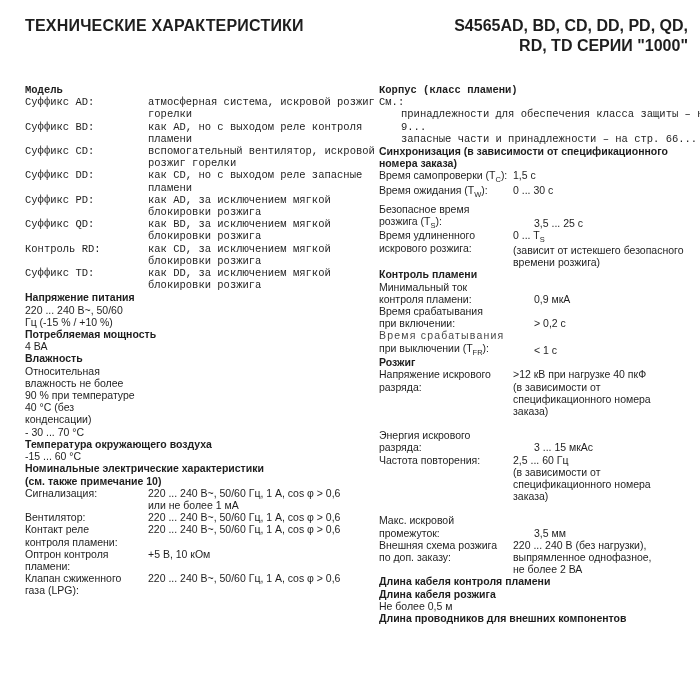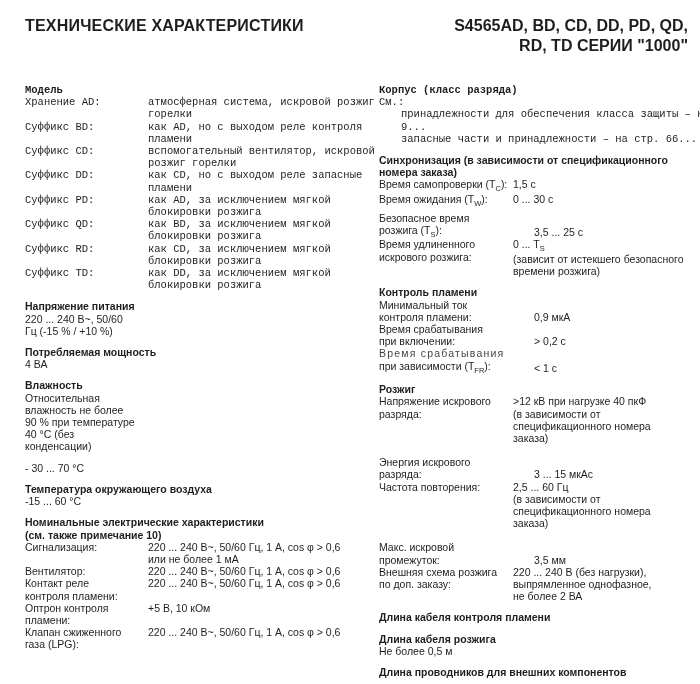--- a/index.html
+++ b/index.html
@@ -9,21 +9,21 @@
     font-family:"Liberation Sans","DejaVu Sans",sans-serif;
     font-size:10.5px;line-height:12.2px;color:#1e1e1e;
     -webkit-font-smoothing:antialiased;
   }
   .header{display:flex;align-items:flex-start;justify-content:flex-end;}
   .title-left{font-size:16px;font-weight:bold;line-height:19px;letter-spacing:.2px;white-space:pre;}
   .title-right{margin-left:auto;font-size:16px;font-weight:bold;line-height:20px;text-align:right;white-space:pre;padding-right:2px;}
   .cols{display:flex;gap:22px;margin-top:28px;}
   .col-left{width:332px;flex:none;}
   .col-right{width:311px;flex:none;}
-  .section{margin-top:9px;}
+  .section{}
   .section:first-child{margin-top:0;font-family:Liberation Mono, monospace;}
   .h{font-weight:bold;}
   .pre{white-space:pre;}
   .row{display:flex;align-items:flex-start;}
   .row.end{align-items:flex-end;gap:21px;}
   .lbl{flex:none;}
   .col-left .lbl{width:123px;}
   .col-right .lbl{width:134px;}
   .val{flex:1;min-width:0;}
   sub{font-size:7.5px;line-height:1;}
@@ -41,21 +41,21 @@
 RD, TD СЕРИИ "1000"</div>
 </div>
 
 <div class="cols">
 
   <div class="col-left">
 
     <div class="section">
       <div class="h">Модель</div>
       <div class="row">
-        <div class="lbl pre">Хранение AD:</div>
+        <div class="lbl pre">Суффикс AD:</div>
         <div class="val pre">атмосферная система, искровой розжиг
 горелки</div>
       </div>
       <div class="row">
         <div class="lbl pre">Суффикс BD:</div>
         <div class="val pre">как AD, но с выходом реле контроля
 пламени</div>
       </div>
       <div class="row">
         <div class="lbl pre">Суффикс CD:</div>
@@ -71,21 +71,21 @@
         <div class="lbl pre">Суффикс PD:</div>
         <div class="val pre">как AD, за исключением мягкой
 блокировки розжига</div>
       </div>
       <div class="row">
         <div class="lbl pre">Суффикс QD:</div>
         <div class="val pre">как BD, за исключением мягкой
 блокировки розжига</div>
       </div>
       <div class="row">
-        <div class="lbl pre">Суффикс RD:</div>
+        <div class="lbl pre">Контроль RD:</div>
         <div class="val pre">как CD, за исключением мягкой
 блокировки розжига</div>
       </div>
       <div class="row">
         <div class="lbl pre">Суффикс TD:</div>
         <div class="val pre">как DD, за исключением мягкой
 блокировки розжига</div>
       </div>
     </div>
 
@@ -145,21 +145,21 @@
 газа (LPG):</div>
         <div class="val pre">220 ... 240 В~, 50/60 Гц, 1 А, cos φ &gt; 0,6</div>
       </div>
     </div>
 
   </div>
 
   <div class="col-right">
 
     <div class="section">
-      <div class="h">Корпус (класс разряда)</div>
+      <div class="h">Корпус (класс пламени)</div>
       <div>См.:</div>
       <div class="pre indent">принадлежности для обеспечения класса защиты – на стр.
 9...</div>
       <div class="pre indent">запасные части и принадлежности – на стр. 66...</div>
     </div>
 
     <div class="section">
       <div class="h pre">Синхронизация (в зависимости от спецификационного
 номера заказа)</div>
       <div class="row">
@@ -196,21 +196,21 @@
         <div class="val pre">0,9 мкА</div>
       </div>
       <div class="row end">
         <div class="lbl pre">Время срабатывания
 при включении:</div>
         <div class="val pre">&gt; 0,2 с</div>
       </div>
       <div class="row end">
         <div class="lbl">
           <div class="degraded">Время срабатывания</div>
-          <div><span>при зависимости (T</span><sub>FR</sub><span>):</span></div>
+          <div><span>при выключении (T</span><sub>FR</sub><span>):</span></div>
         </div>
         <div class="val pre">&lt; 1 с</div>
       </div>
     </div>
 
     <div class="section">
       <div class="h">Розжиг</div>
       <div class="row">
         <div class="lbl pre">Напряжение искрового
 разряда:</div>

